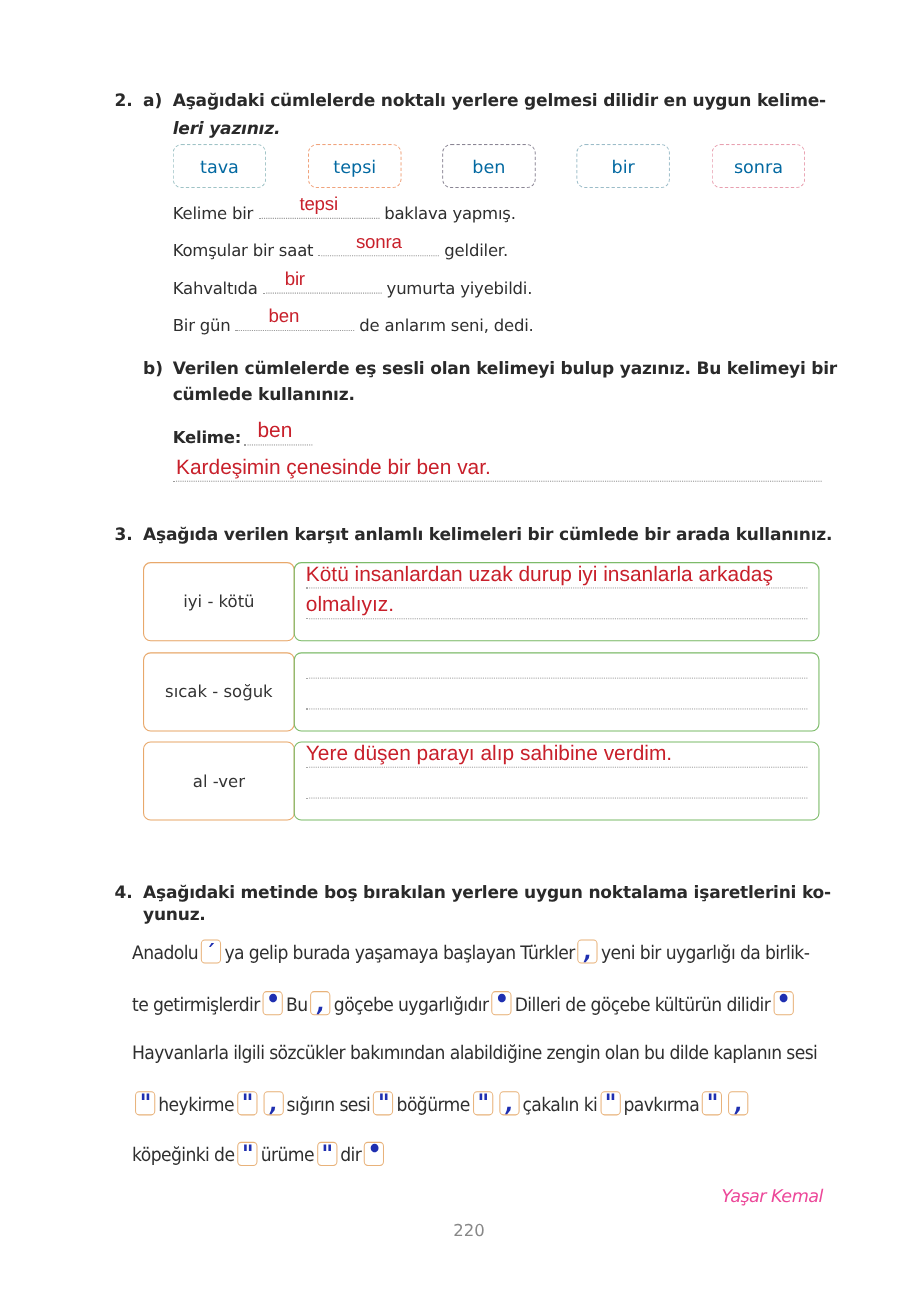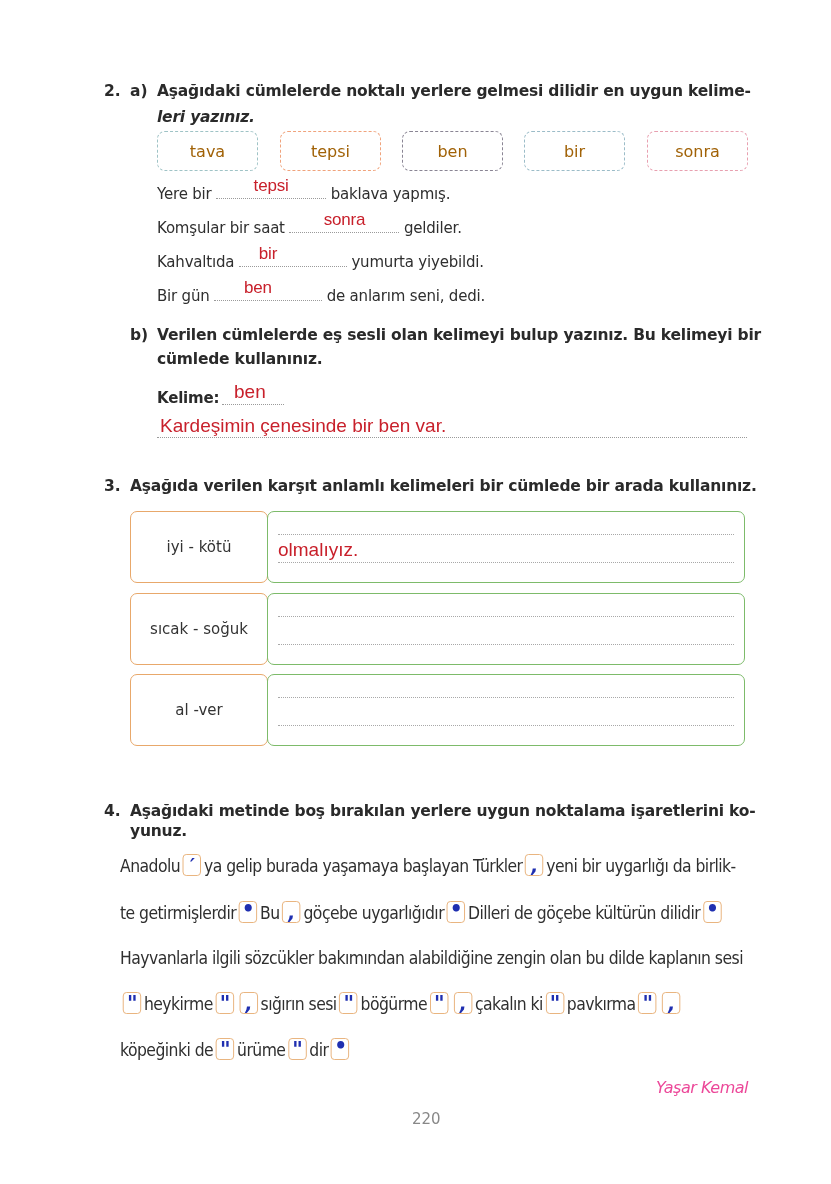--- a/index.html
+++ b/index.html
@@ -5,22 +5,22 @@
   html, body { margin:0; padding:0; background:#ffffff; }
   body { width:831px; height:1184px; position:relative; overflow:hidden;
          font-family:"DejaVu Sans", sans-serif; color:#2b2b2b; }
   .abs { position:absolute; }
   .q-title { font-weight:bold; font-size:15.5px; color:#2a2a2a; letter-spacing:-0.2px; }
   .q-num { font-weight:bold; font-size:15.5px; color:#2a2a2a; }
   .plain { font-size:15px; color:#2f2f2f; letter-spacing:-0.2px; }
   .answer { font-family:"Liberation Sans", sans-serif; color:#c8202b; }
   .dots { border-bottom:1.5px dotted #9a9a9a; display:inline-block; height:16px; vertical-align:baseline; position:relative; }
   .dots .answer { position:absolute; left:0; right:0; text-align:center; top:-6px; font-size:17px; }
-  .word-box { position:absolute; top:131px; width:101px; height:40px; border:1.5px dashed; border-radius:8px;
-              display:flex; align-items:center; justify-content:center; font-size:16px; color:#a16207; box-sizing:border-box; }
+  .word-box { position:absolute; top:131px; width:85px; height:40px; border:1.5px dashed; border-radius:8px;
+              display:flex; align-items:center; justify-content:center; font-size:16px; color:#0369a1; box-sizing:border-box; }
   .pair-box { position:absolute; left:130px; width:138px; height:72px; border:1.5px solid #e8a86b; border-radius:7px;
               display:flex; align-items:center; justify-content:center; font-size:15px; color:#333; box-sizing:border-box; }
   .ans-box { position:absolute; left:267px; width:478px; height:72px; border:1.5px solid #7dbb6a; border-radius:7px; box-sizing:border-box; }
   .ans-line { position:absolute; left:10px; right:10px; border-bottom:1.2px dotted #a8a8a8; }
   .ans-text { position:absolute; left:10px; font-size:19px; }
   .p-line { position:absolute; left:120px; font-size:17px; color:#2f2f2f; letter-spacing:-0.6px; white-space:nowrap; transform:scaleX(0.92); transform-origin:left; }
   .pbox { display:inline-block; width:20px; height:22px; border:1.5px solid #e8b27a; border-radius:4px; vertical-align:middle;
           text-align:center; line-height:20px; color:#1f2fb0; font-weight:bold; font-size:20px; margin:0 3px; box-sizing:border-box; position:relative; top:-2px;}
   .pbox.dot { font-size:22px; line-height:14px; }
   .pbox.comma { font-style:italic; }
@@ -45,21 +45,21 @@
     <span>ben</span>
   </div>
 <div class="word-box" style="left:524px;border-color:#9bbcc8;">
     <span>bir</span>
   </div>
 <div class="word-box" style="left:647px;border-color:#e8a0b0;">
     <span>sonra</span>
   </div>
 
 <div class="abs plain" style="left:157px;top:182px;">
-  <span>Yere bir</span>
+  <span>Kelime bir</span>
   <span class="dots" style="width:110px;"><span class="answer">tepsi</span></span>
   <span>baklava yapmış.</span>
 </div>
 <div class="abs plain" style="left:157px;top:216px;">
   <span>Komşular bir saat</span>
   <span class="dots" style="width:110px;"><span class="answer">sonra</span></span>
   <span>geldiler.</span>
 </div>
 <div class="abs plain" style="left:157px;top:250px;">
   <span>Kahvaltıda</span>
@@ -86,37 +86,39 @@
 
 <div class="abs q-num" style="left:104px;top:477px;">3.</div>
 <div class="abs q-title" style="left:130px;top:477px;white-space:nowrap;">Aşağıda verilen karşıt anlamlı kelimeleri bir cümlede bir arada kullanınız.</div>
 
 <div class="pair-box" style="top:511px;">
     <span>iyi - kötü</span>
   </div>
 <div class="ans-box" style="top:511px;">
   <div class="ans-line" style="top:22px;"></div>
   <div class="ans-line" style="top:50px;"></div>
+  <span class="ans-text answer" style="top:0px;white-space:nowrap;">Kötü insanlardan uzak durup iyi insanlarla arkadaş</span>
   <span class="ans-text answer" style="top:27px;">olmalıyız.</span>
 </div>
 
 <div class="pair-box" style="top:593px;">
     <span>sıcak - soğuk</span>
   </div>
 <div class="ans-box" style="top:593px;">
   <div class="ans-line" style="top:22px;"></div>
   <div class="ans-line" style="top:50px;"></div>
 </div>
 
 <div class="pair-box" style="top:674px;">
     <span>al -ver</span>
   </div>
 <div class="ans-box" style="top:674px;">
   <div class="ans-line" style="top:22px;"></div>
   <div class="ans-line" style="top:50px;"></div>
+  <span class="ans-text answer" style="top:0px;white-space:nowrap;">Yere düşen parayı alıp sahibine verdim.</span>
 </div>
 
 <div class="abs q-num" style="left:104px;top:802px;">4.</div>
 <div class="abs q-title" style="left:130px;top:802px;white-space:nowrap;">Aşağıdaki metinde boş bırakılan yerlere uygun noktalama işaretlerini ko-</div>
 <div class="abs q-title" style="left:130px;top:822px;">yunuz.</div>
 
 <div id="passage">
     <div class="p-line" style="top: 856px;"><span>Anadolu</span><span class="pbox apos">′</span><span>ya gelip burada yaşamaya başlayan Türkler</span><span class="pbox comma">,</span><span>yeni bir uygarlığı da birlik-</span></div>
     <div class="p-line" style="top: 903px;"><span>te getirmişlerdir</span><span class="pbox dot">•</span><span>Bu</span><span class="pbox comma">,</span><span>göçebe uygarlığıdır</span><span class="pbox dot">•</span><span>Dilleri de göçebe kültürün dilidir</span><span class="pbox dot">•</span></div>
     <div class="p-line" style="top: 948px;"><span>Hayvanlarla ilgili sözcükler bakımından alabildiğine zengin olan bu dilde kaplanın sesi</span></div>

